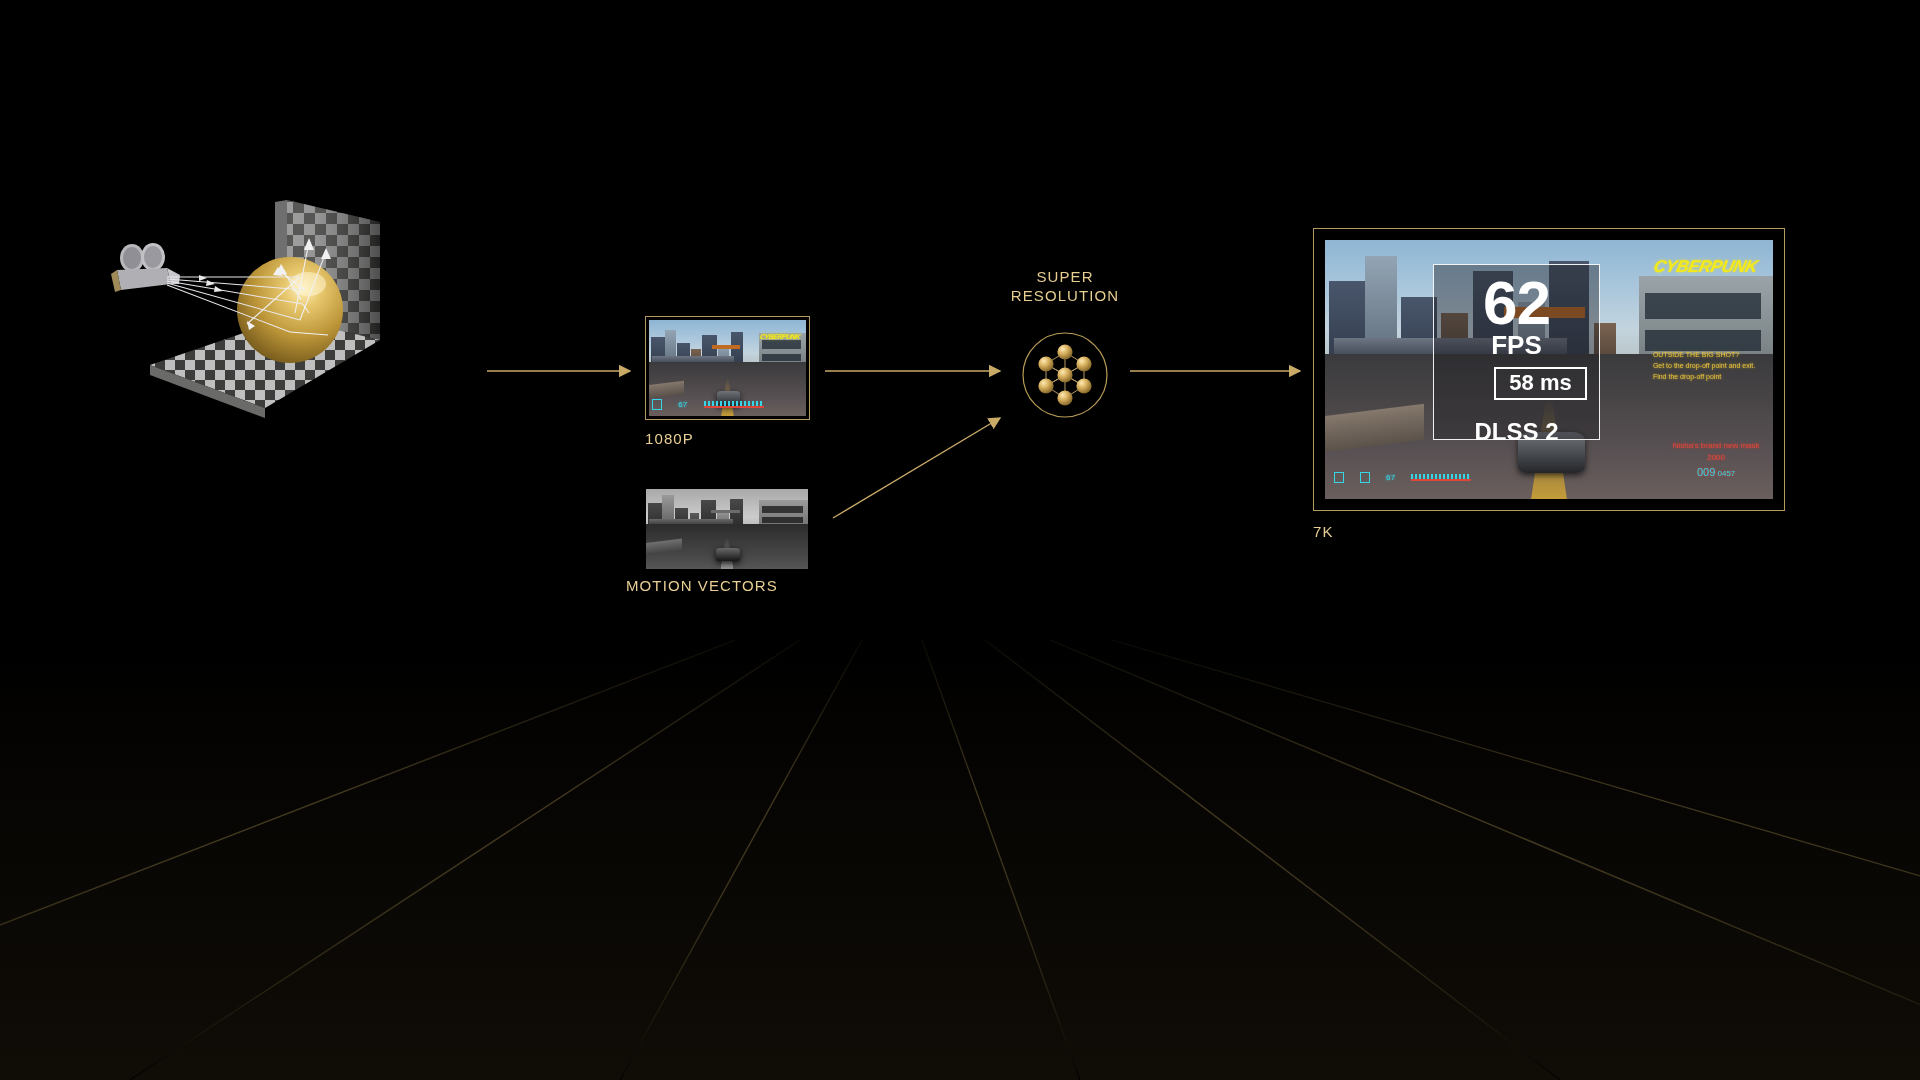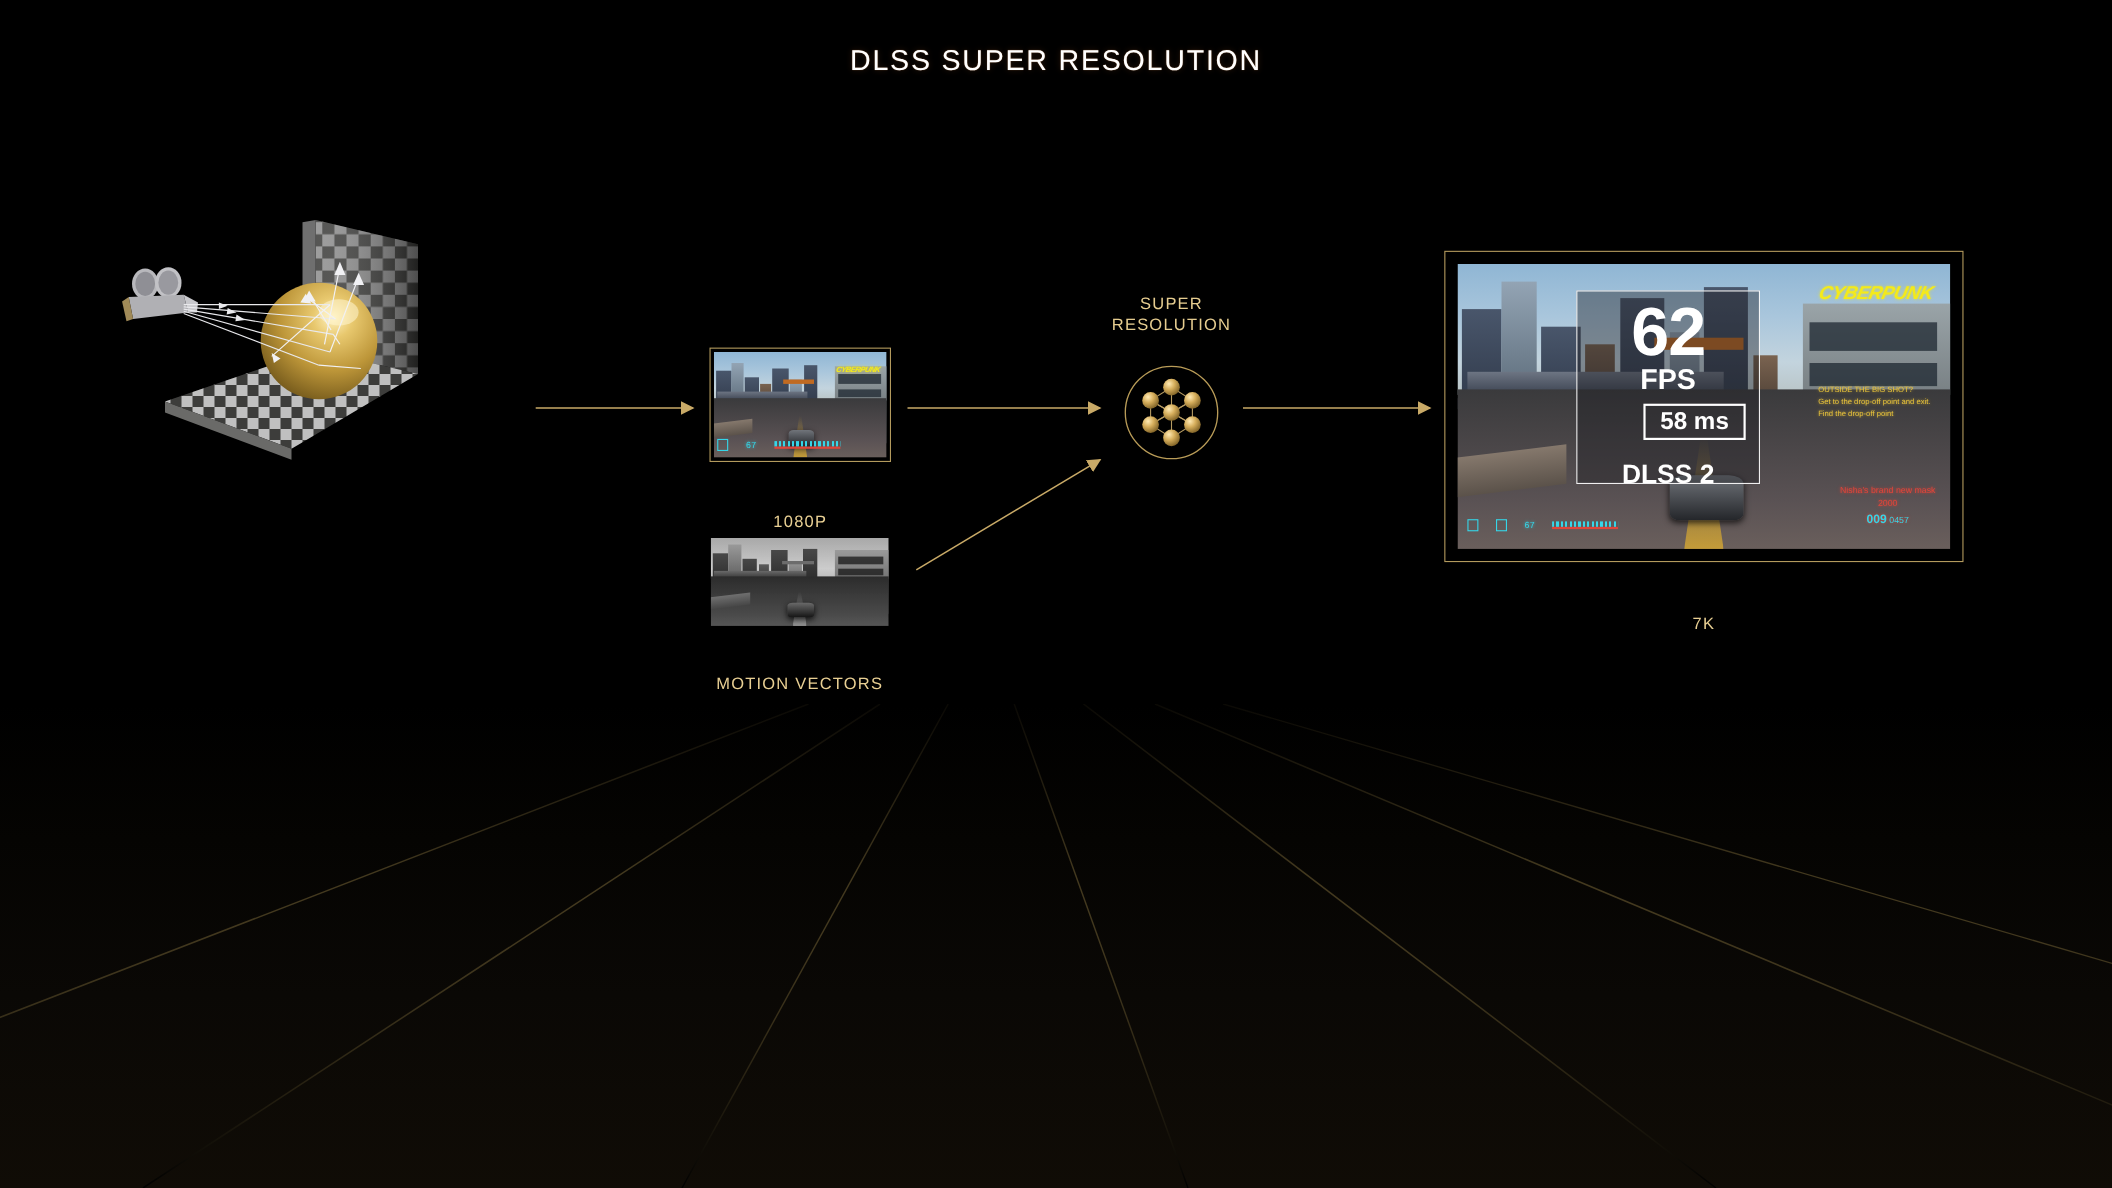--- a/index.html
+++ b/index.html
@@ -27,26 +27,24 @@
     color:#ffffff;
     font-size:26px;
     letter-spacing:1.6px;
     font-weight:400;
     text-shadow:0 0 1px rgba(255,180,120,.55), 0 0 6px rgba(255,140,60,.18);
   }
 
   
   .node-label {
     position:absolute;
-    text-align:center;
     color:#e8cf93;
     font-size:15px;
     letter-spacing:1.1px;
     white-space:nowrap;
-    margin-top:36px;
   }
 
   
   .rt-scene { position:absolute; left:95px; top:180px; width:330px; height:250px; }
 
   
   .thumb-frame {
     position:absolute;
     border:1px solid #b39a5d;
     background:#000;
@@ -134,21 +132,21 @@
   }
   .hud-box {
     width:10px;height:11px;border:1px solid #35d6e8;display:inline-block;
   }
   .hud-right {
     position:absolute; right:3%; bottom:7%;
     color:#e0453a; font-size:8px; text-align:center;
     text-shadow:0 0 3px rgba(224,69,58,.9);
     line-height:1.5;
   }
-  .hud-right .ammo { color:#35d6e8; font-weight:700; font-size:11px; }
+  .hud-right .ammo { color:#35d6e8; font-weight:400; font-size:11px; }
   .hud-quest {
     position:absolute; right:4%; top:42%;
     color:#e8c33a; font-size:7px; text-align:left; line-height:1.6;
     text-shadow:0 0 3px rgba(232,195,58,.7);
   }
 
   
   .dlss-card {
     position:absolute;
     border:1px solid rgba(255,255,255,.92);
@@ -218,21 +216,20 @@
         <line x1="0" y1="48" x2="1920" y2="48" stroke-width="0.8"></line>
         <line x1="0" y1="88" x2="1920" y2="88" stroke-width="0.9"></line>
         <line x1="0" y1="140" x2="1920" y2="140" stroke-width="1.0"></line>
         <line x1="0" y1="195" x2="1920" y2="195" stroke-width="1.1"></line>
         <line x1="0" y1="263" x2="1920" y2="263" stroke-width="1.2"></line>
         <line x1="0" y1="364" x2="1920" y2="364" stroke-width="1.4"></line>
       </g>
     </svg>
   </div>
 
-  <div class="title">DLSS SUPER RESOLUTION</div>
 
   <div class="rt-scene">
     <svg width="330" height="250" viewBox="0 0 330 250">
       <defs>
         <radialGradient id="sphereGrad" cx="62%" cy="30%" r="78%">
           <stop offset="0%" stop-color="#fff2c0"></stop>
           <stop offset="22%" stop-color="#e8c86e"></stop>
           <stop offset="58%" stop-color="#bd9639"></stop>
           <stop offset="100%" stop-color="#6d5318"></stop>
         </radialGradient>

